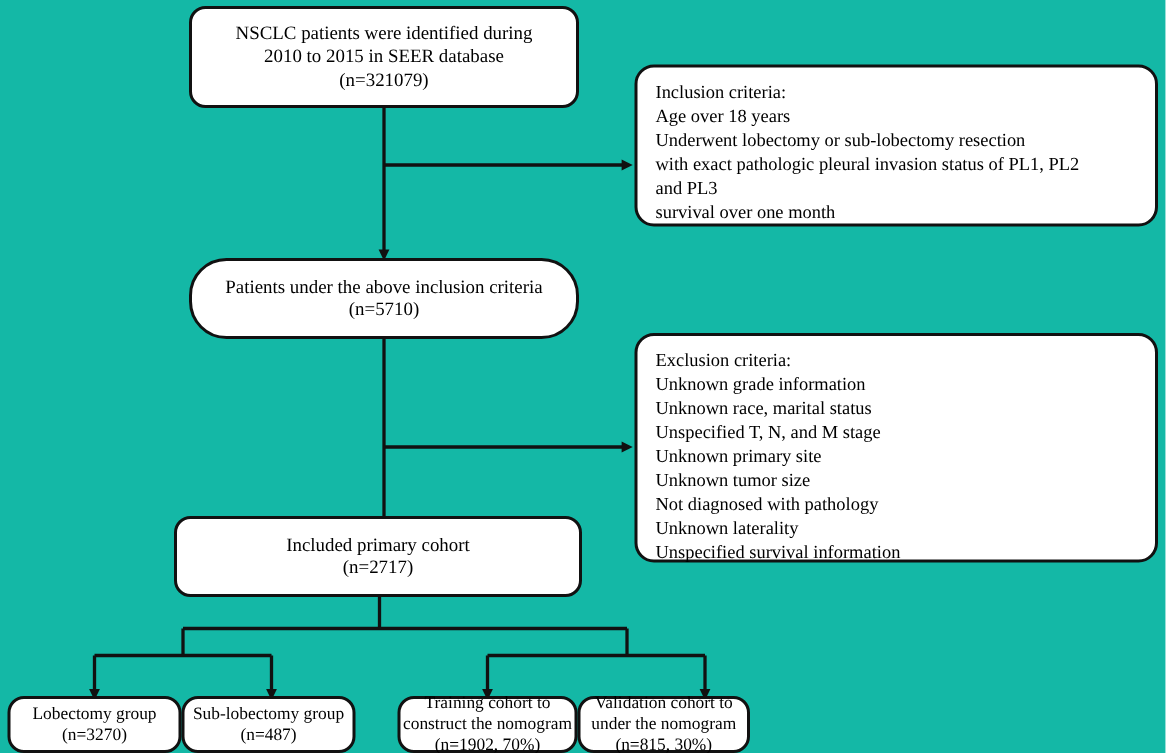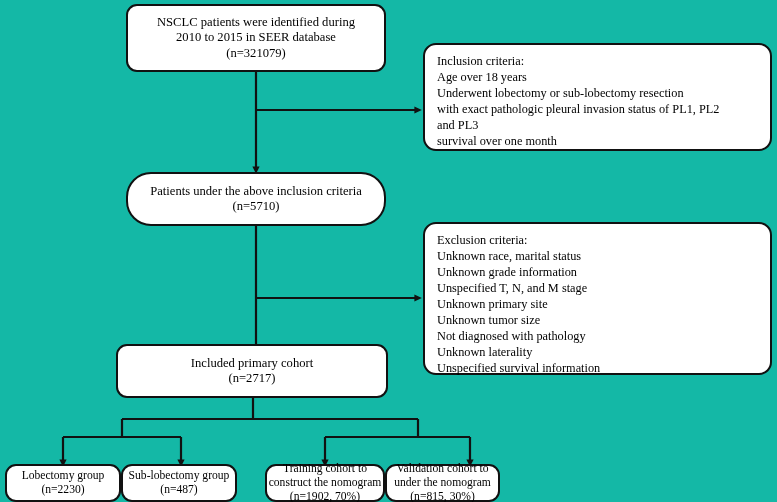--- a/index.html
+++ b/index.html
@@ -99,21 +99,21 @@
     <span class="ln">(n=5710)</span>
   </div>
 
   <div class="node f14" style="left:116px; top:344px; width:272px; height:54px;">
     <span class="ln">Included primary cohort</span>
     <span class="ln">(n=2717)</span>
   </div>
 
   <div class="node f12" style="left:5px; top:464px; width:116px; height:38px;">
     <span class="ln">Lobectomy group</span>
-    <span class="ln">(n=2230)</span>
+    <span class="ln">(n=3270)</span>
   </div>
 
   <div class="node f12" style="left:121px; top:464px; width:116px; height:38px;">
     <span class="ln">Sub-lobectomy group</span>
     <span class="ln">(n=487)</span>
   </div>
 
   <div class="node f12" style="left:265px; top:464px; width:120px; height:38px;">
     <span class="ln">Training cohort to</span>
     <span class="ln">construct the nomogram</span>
@@ -130,22 +130,22 @@
     <span class="ln">Inclusion criteria:</span>
     <span class="ln">Age over 18 years</span>
     <span class="ln">Underwent lobectomy or sub-lobectomy resection</span>
     <span class="ln">with exact pathologic pleural invasion status of PL1, PL2</span>
     <span class="ln">and PL3</span>
     <span class="ln">survival over one month</span>
   </div>
 
   <div class="side f13" style="left:423px; top:190px; width:349px; height:153px;margin-top:32px;">
     <span class="ln">Exclusion criteria:</span>
+    <span class="ln">Unknown grade information</span>
     <span class="ln">Unknown race, marital status</span>
-    <span class="ln">Unknown grade information</span>
     <span class="ln">Unspecified T, N, and M stage</span>
     <span class="ln">Unknown primary site</span>
     <span class="ln">Unknown tumor size</span>
     <span class="ln">Not diagnosed with pathology</span>
     <span class="ln">Unknown laterality</span>
     <span class="ln">Unspecified survival information</span>
   </div>
 
 </div>
 

